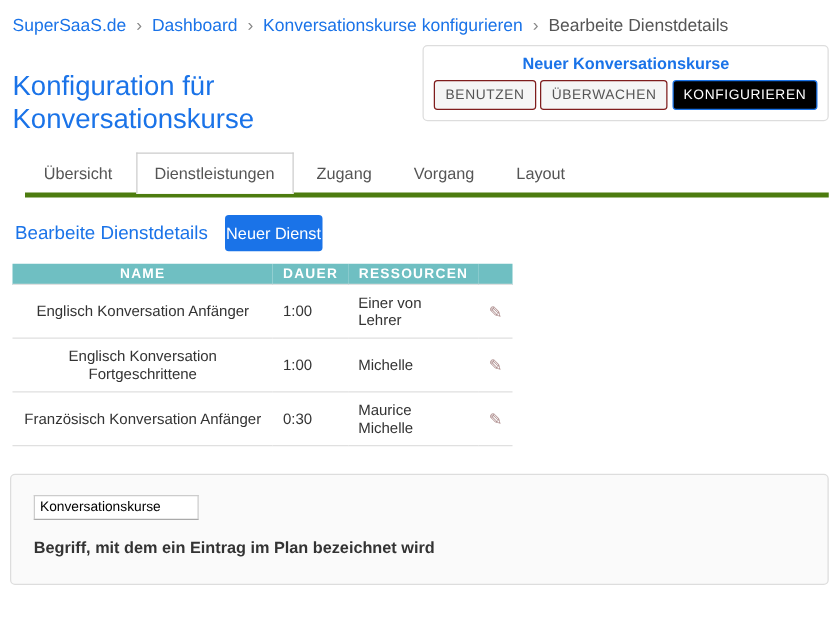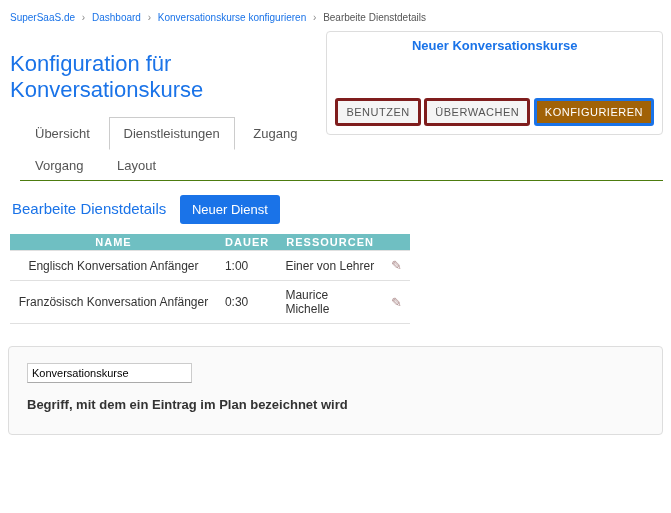--- a/index.html
+++ b/index.html
@@ -5,61 +5,60 @@
   * { box-sizing: border-box; }
   body {
     margin: 0;
     padding: 8px;
     font-family: -apple-system, BlinkMacSystemFont, "Segoe UI", Arial, sans-serif;
     font-size: 13px;
     color: #333;
     background: #fff;
     width: 671px;
   }
-  .breadcrumb { padding: 4px 0 10px 2px; font-size: 10px; }
+  .breadcrumb { padding: 4px 0 10px 2px; font-size: 14px; }
   .breadcrumb a { color: #1a73e8; text-decoration: none; }
   .breadcrumb .sep { color: #888; margin: 0 4px; }
   .breadcrumb .cur { color: #555; }
 
   .planbox {
     float: right;
     border: 1px solid #ddd;
     border-radius: 4px;
     padding: 6px 8px 8px 8px;
     text-align: center;
     margin-top: -2px;
   }
   .planbox-title { color: #1a73e8; font-weight: 600; font-size: 13px; margin-bottom: 6px; }
   .btn {
     display: inline-block;
     font-size: 11px;
     letter-spacing: 0.5px;
     padding: 5px 8px;
-    border: 3px solid #7f1d1d;
+    border: 1px solid #7f1d1d;
     background: #f5f5f5;
     border-radius: 3px;
     cursor: pointer;
     color: #555;
-    margin-top: 39px;
   }
   .btn.primary {
-    background: #a16207;
+    background: #000000;
     color: #fff;
     border-color: #1a73e8;
   }
 
   h1.page-title {
     color: #1a73e8;
     font-weight: 500;
     font-size: 22px;
     margin: 18px 0 14px 2px;
   }
 
   .tabs {
-    border-bottom: 1px solid #4d7c0f;
+    border-bottom: 4px solid #4d7c0f;
     margin: 0 0 14px 12px;
   }
   .tab {
     display: inline-block;
     padding: 8px 14px;
     border: 1px solid transparent;
     border-bottom: none;
     margin-bottom: -1px;
     color: #555;
     cursor: pointer;
@@ -70,21 +69,21 @@
     border-bottom: 1px solid #fff;
     background: #fff;
   }
 
   .subhead { margin: 6px 0 10px 4px; }
   .subhead .subtitle { color: #1a73e8; font-size: 15px; font-weight: 500; margin-right: 10px; }
   .btn-blue {
     background: #1a73e8;
     color: #fff;
     border: none;
-    padding: 7px 12px;
+    padding: 7px 1px;
     font-size: 13px;
     border-radius: 3px;
     cursor: pointer;
   }
 
   table.services {
     border-collapse: collapse;
     width: 400px;
     margin-left: 2px;
   }
@@ -113,21 +112,21 @@
     background: #fafafa;
     padding: 16px 18px;
     margin-top: 22px;
   }
   .panel label.section { font-weight: 600; display: block; margin-bottom: 6px; }
   .panel input.textline {
     font-size: 11px;
     padding: 3px 4px;
     border: 1px solid #ccc;
     border-bottom: 1px solid #aaa;
-    width: 165px;
+    width: 132px;
     background: #fff;
   }
 </style>
 </head>
 <body>
 
 <div class="breadcrumb">
   <a href="#">SuperSaaS.de</a>
   <span class="sep">›</span>
   <a href="#">Dashboard</a>
@@ -169,20 +168,26 @@
     </tr>
   </thead>
   <tbody id="tbody">
       <tr>
         <td class="name">Englisch Konversation Anfänger</td>
         <td>1:00</td>
         <td>Einer von Lehrer</td>
         <td><span class="edit-icon">✎</span></td>
       </tr>
       <tr>
+        <td class="name">Englisch Konversation Fortgeschrittene</td>
+        <td>1:00</td>
+        <td>Michelle</td>
+        <td><span class="edit-icon">✎</span></td>
+      </tr>
+      <tr>
         <td class="name">Französisch Konversation Anfänger</td>
         <td>0:30</td>
         <td>Maurice<br>Michelle</td>
         <td><span class="edit-icon">✎</span></td>
       </tr>
     </tbody>
 </table>
 
 <div class="panel">
   <input class="textline" value="Konversationskurse" style="">

